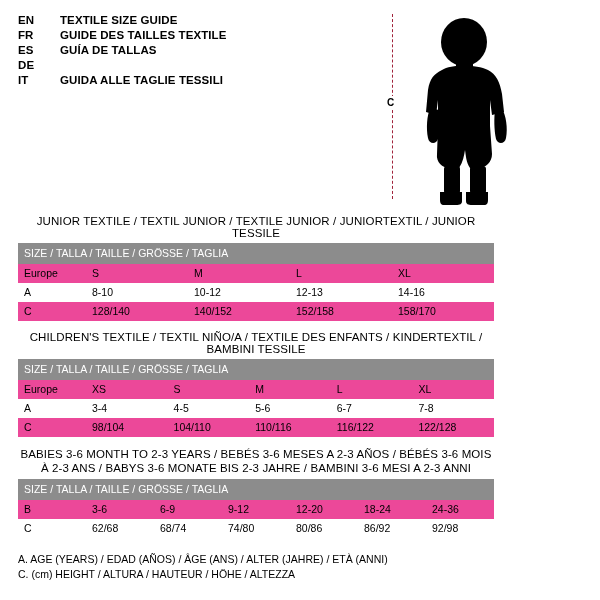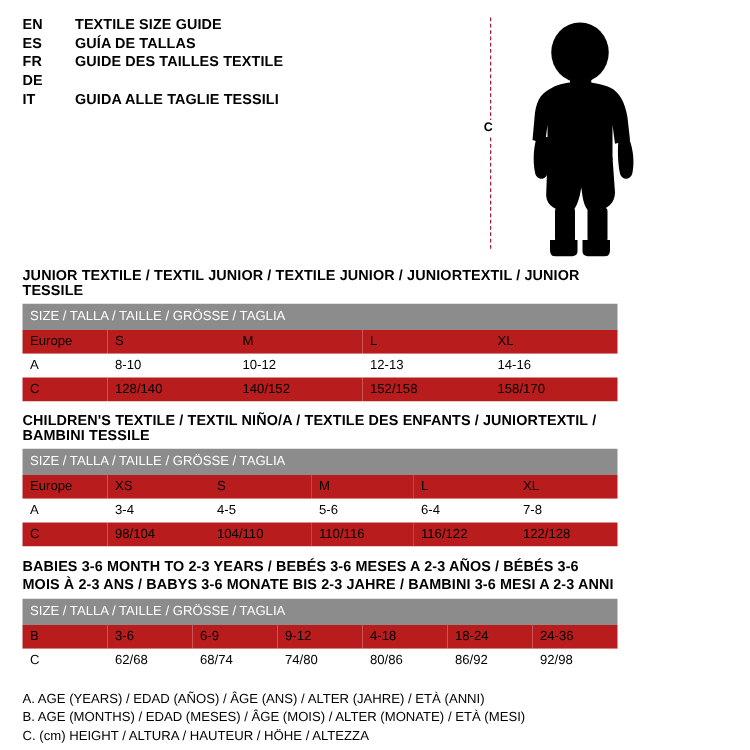--- a/index.html
+++ b/index.html
@@ -84,23 +84,24 @@
     top: 2px;
   }
 
   
   .section {
     padding: 0 18px;
     box-sizing: border-box;
   }
   .section-title {
     font-size: 11.5px;
-    font-weight: bold;
+    font-weight: normal;
     margin: 10px 0 4px 0;
     letter-spacing: 0.1px;
+    text-align: center;
   }
   .section-title.multiline {
     line-height: 14px;
   }
 
   
   table.size-table {
     width: 100%;
     border-collapse: collapse;
     font-size: 10.5px;
@@ -114,21 +115,21 @@
   tr.head-row td {
     background: #8c8c8c;
     color: #ffffff;
     font-weight: normal;
     font-size: 10.5px;
     padding-top: 4px;
     padding-bottom: 4px;
     margin-left: 40px;
   }
   tr.shade td {
-    background: #b91c1c;
+    background: #ec4899;
   }
   tr.plain td {
     background: #ffffff;
   }
   td.label-col {
     width: 68px;
   }
 
   
   .footnotes {
@@ -147,26 +148,26 @@
 <div class="page">
 
   <div class="header">
 
     <div class="lang-block">
       <div class="lang-row">
         <span class="lang-code">EN</span>
         <span class="lang-text">TEXTILE SIZE GUIDE</span>
       </div>
       <div class="lang-row">
+        <span class="lang-code">FR</span>
+        <span class="lang-text">GUIDE DES TAILLES TEXTILE</span>
+      </div>
+      <div class="lang-row">
         <span class="lang-code">ES</span>
         <span class="lang-text">GUÍA DE TALLAS</span>
-      </div>
-      <div class="lang-row">
-        <span class="lang-code">FR</span>
-        <span class="lang-text">GUIDE DES TAILLES TEXTILE</span>
       </div>
       <div class="lang-row">
         <span class="lang-code">DE</span>
       </div>
       <div class="lang-row">
         <span class="lang-code">IT</span>
         <span class="lang-text">GUIDA ALLE TAGLIE TESSILI</span>
       </div>
     </div>
 
@@ -235,21 +236,21 @@
           <td>128/140</td>
           <td>140/152</td>
           <td>152/158</td>
           <td>158/170</td>
         </tr>
       </tbody>
     </table>
   </div>
 
   <div class="section">
-    <div class="section-title">CHILDREN'S TEXTILE / TEXTIL NIÑO/A / TEXTILE DES ENFANTS / JUNIORTEXTIL / BAMBINI TESSILE</div>
+    <div class="section-title">CHILDREN'S TEXTILE / TEXTIL NIÑO/A / TEXTILE DES ENFANTS / KINDERTEXTIL / BAMBINI TESSILE</div>
     <table class="size-table">
       <colgroup>
         <col style="width:68px">
           <col>
           <col>
           <col>
           <col>
           <col>
       </colgroup>
       <tbody>
@@ -262,21 +263,21 @@
           <td>S</td>
           <td>M</td>
           <td>L</td>
           <td>XL</td>
         </tr>
         <tr class="plain">
           <td class="label-col">A</td>
           <td>3-4</td>
           <td>4-5</td>
           <td>5-6</td>
-          <td>6-4</td>
+          <td>6-7</td>
           <td>7-8</td>
         </tr>
         <tr class="shade">
           <td class="label-col">C</td>
           <td>98/104</td>
           <td>104/110</td>
           <td>110/116</td>
           <td>116/122</td>
           <td>122/128</td>
         </tr>
@@ -298,36 +299,35 @@
       </colgroup>
       <tbody>
         <tr class="head-row">
           <td colspan="7">SIZE / TALLA / TAILLE / GRÖSSE / TAGLIA</td>
         </tr>
         <tr class="shade">
           <td class="label-col">B</td>
           <td>3-6</td>
           <td>6-9</td>
           <td>9-12</td>
-          <td>4-18</td>
+          <td>12-20</td>
           <td>18-24</td>
           <td>24-36</td>
         </tr>
         <tr class="plain">
           <td class="label-col">C</td>
           <td>62/68</td>
           <td>68/74</td>
           <td>74/80</td>
           <td>80/86</td>
           <td>86/92</td>
           <td>92/98</td>
         </tr>
       </tbody>
     </table>
   </div>
 
   <div class="footnotes">
     <div class="footnote">A. AGE (YEARS) / EDAD (AÑOS) / ÂGE (ANS) / ALTER (JAHRE) / ETÀ (ANNI)</div>
-    <div class="footnote">B. AGE (MONTHS) / EDAD (MESES) / ÂGE (MOIS) / ALTER (MONATE) / ETÀ (MESI)</div>
     <div class="footnote">C. (cm) HEIGHT / ALTURA / HAUTEUR / HÖHE / ALTEZZA</div>
   </div>
 
 </div>
 
 </body></html>

